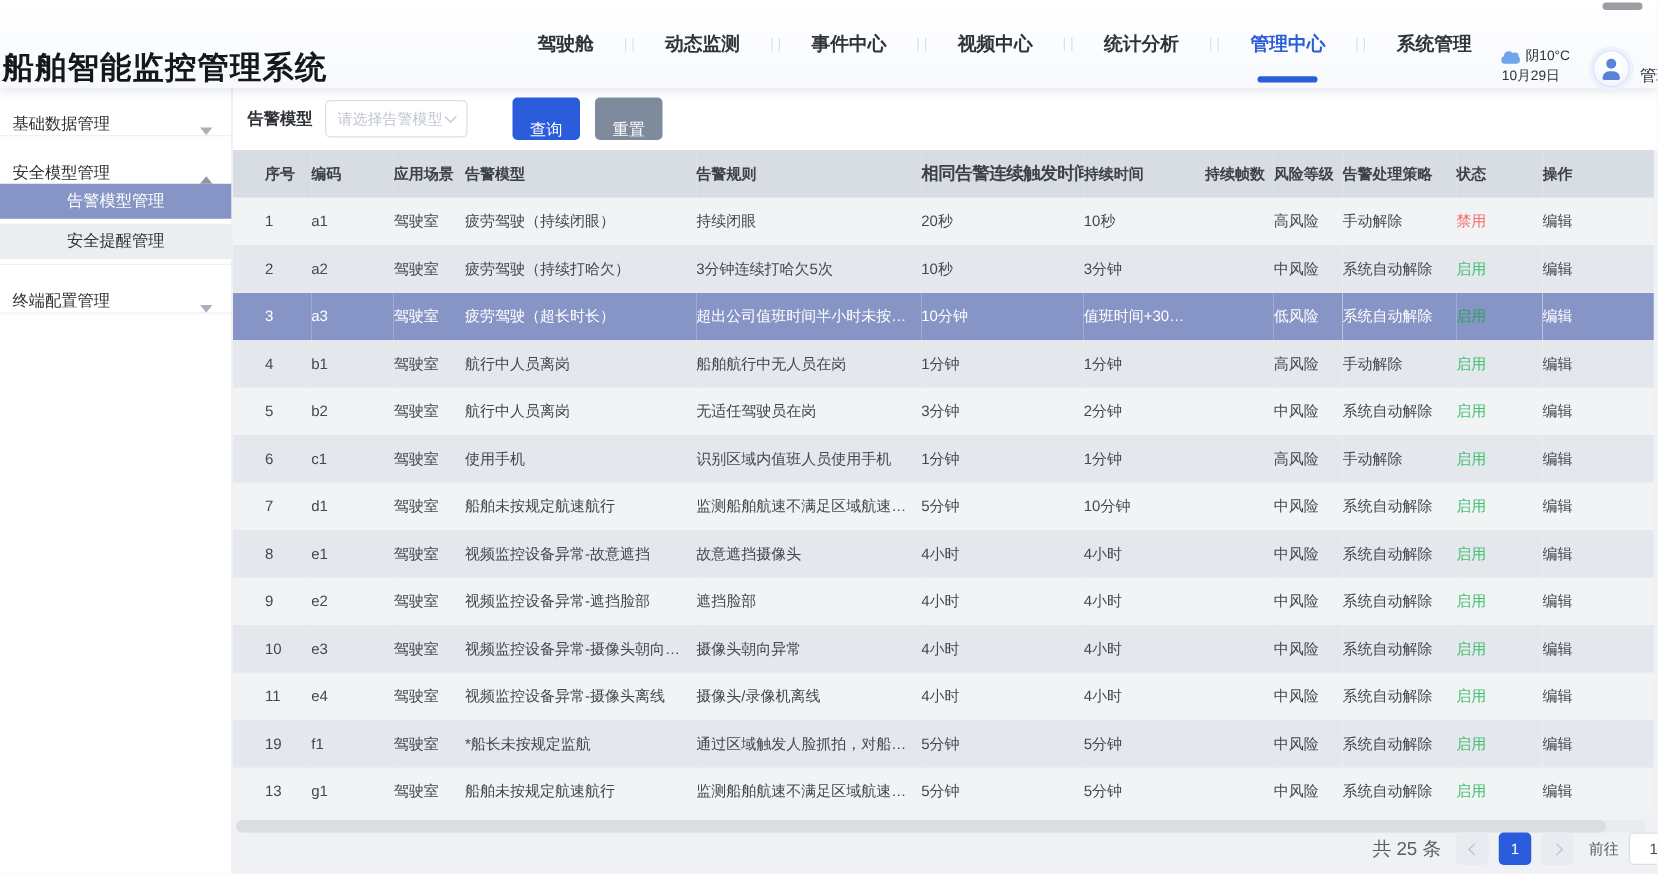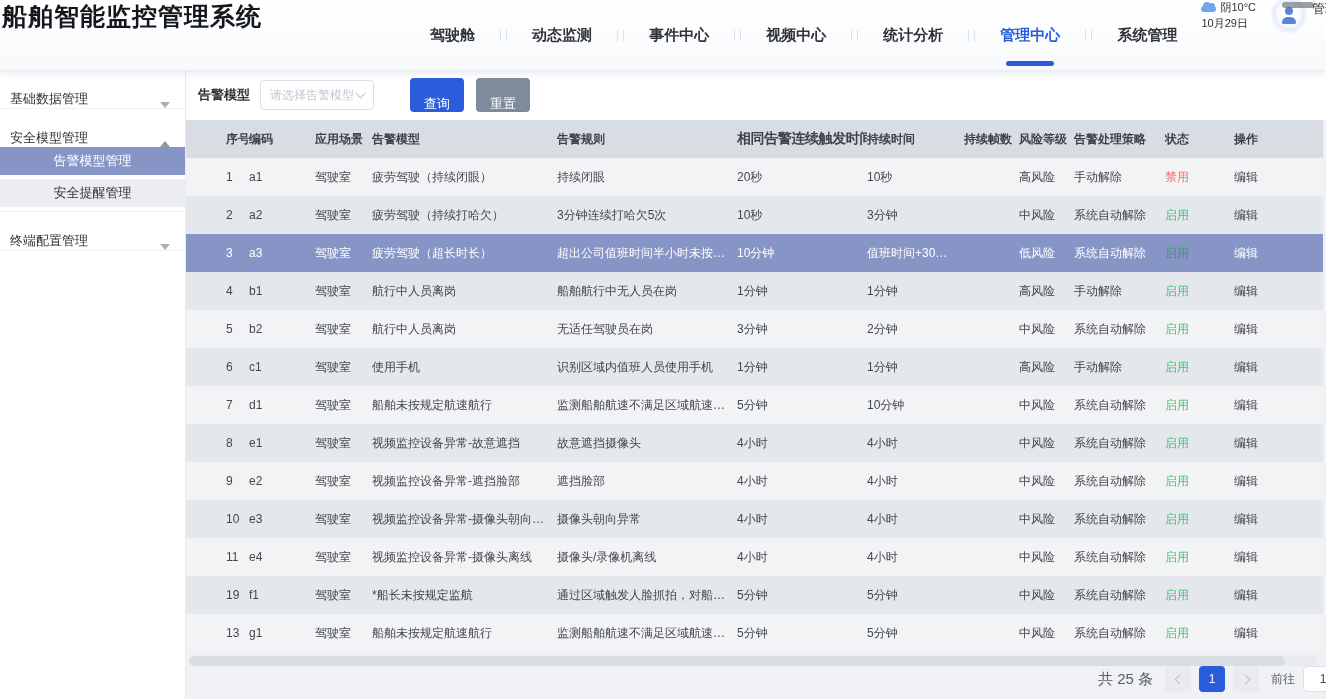--- a/index.html
+++ b/index.html
@@ -4,21 +4,21 @@
 <style>
   * { margin:0; padding:0; box-sizing:border-box; }
   html,body { width:1326px; height:699px; }
   body { font-family:"Liberation Sans","DejaVu Sans",sans-serif; }
 
   .screen { position:relative; width:1326px; height:699px; overflow:hidden; background:#EFF1F4; }
 
   
   .header { position:absolute; top:0; left:0; width:1326px; height:70px; z-index:5;
             background:linear-gradient(#ffffff,#f7f9fc); box-shadow:0 2px 8px rgba(140,150,170,.28);
-            display:flex; align-items:flex-start; }
+            display:flex; align-items:flex-end; }
   .app-title { flex:none; margin-left:2px; font-size:25px; font-weight:800; color:#14171c; letter-spacing:1px; white-space:nowrap; }
   .nav { flex:1; height:100%; display:flex; align-items:center; justify-content:space-between; padding:0 10px 0 168px; }
   .nav-item { position:relative; height:100%; display:flex; align-items:center; font-size:15px; font-weight:600; color:#303338; cursor:pointer; white-space:nowrap; }
   .nav-item.active { color:#2A5CDB; }
   .nav-underline { position:absolute; left:50%; transform:translateX(-50%); bottom:4px; width:48px; height:5px; border-radius:3px; background:#2A5CDB; }
   .nav-sep { width:7px; height:11px; border-left:1px solid #DCE1E9; border-right:1px solid #DCE1E9; }
 
   .weather { flex:none; display:flex; align-items:center; margin:0 18px 0 14px; }
   .weather-lines { font-size:11px; color:#2e3136; line-height:1.45; }
   .weather-l1 { display:flex; align-items:center; gap:4px; }
@@ -56,21 +56,21 @@
   .select .ph { font-size:12px; color:#C2C7D0; white-space:nowrap; overflow:hidden; }
   .sel-arrow { flex:none; width:7px; height:7px; border-right:1.4px solid #C0C4CC; border-bottom:1.4px solid #C0C4CC; transform:rotate(45deg); margin-top:-3px; }
   .btn { height:30px; border:none; border-radius:4px; color:#fff; font-size:13px; padding:17px 14px; cursor:pointer; font-family:inherit; white-space:nowrap; }
   .btn.search { background:#2A5CDB; margin-left:36px; }
   .btn.reset  { background:#7E8B9D; margin-left:12px; }
 
   table { border-collapse:collapse; table-layout:fixed; width:1137px; }
   th { height:38px; background:#D8DCE3; font-size:12px; font-weight:700; color:#3d4148; text-align:left; padding:0 4px 0 0; white-space:nowrap; overflow:hidden; }
   th.th-compact { font-size:14px; letter-spacing:-0.4px; }
   td { height:38px; font-size:12px; color:#43474e; padding:0 6px 0 0; white-space:nowrap; overflow:hidden; text-overflow:ellipsis; }
-  th:first-child, td:first-child { padding-left:40px; }
+  th:first-child, td:first-child { padding-left:26px; }
   tr.odd  { background:#F2F3F5; }
   tr.even { background:#E4E7EB; }
   tr.selected { background:#8795C6; }
   tr.selected td { color:#ffffff; }
   .status.enabled  { color:#41C173; }
   .status.disabled { color:#F56C6C; }
   tr.selected .status.enabled { color:#2EA35C; }
   .action-link { color:#43474e; cursor:pointer; }
   tr.selected .action-link { color:#ffffff; }
 

